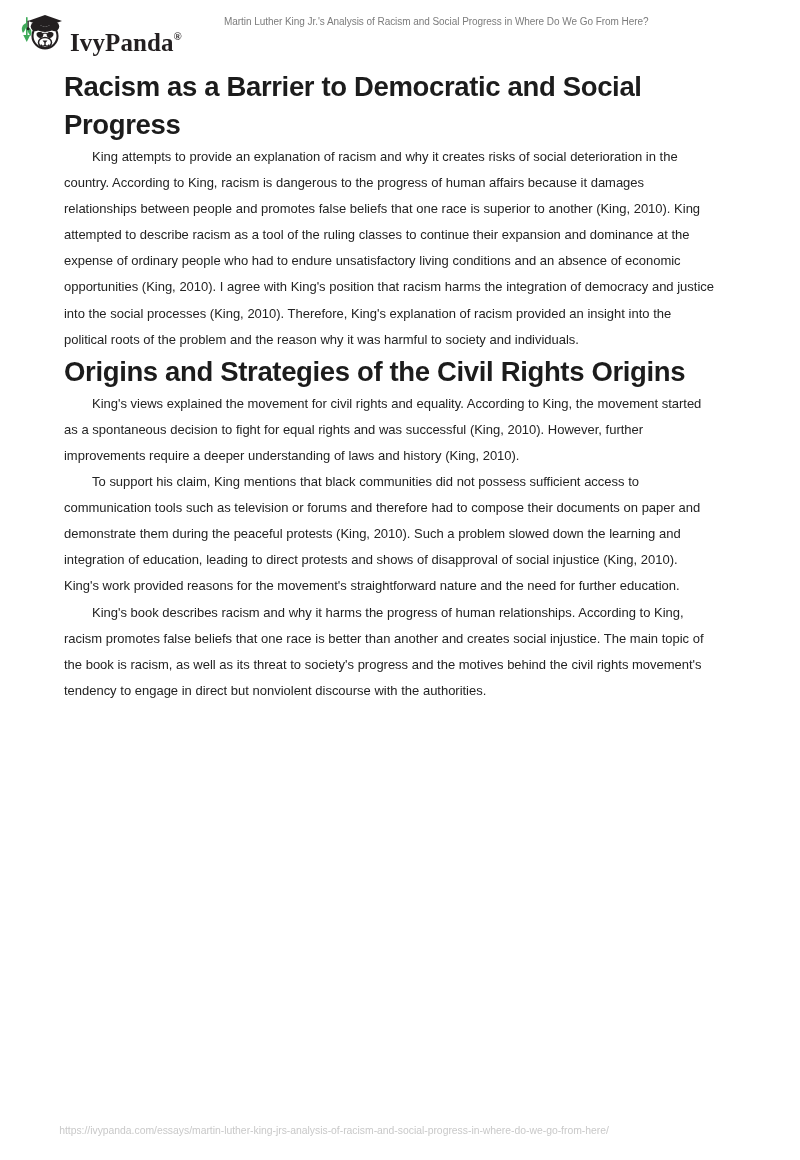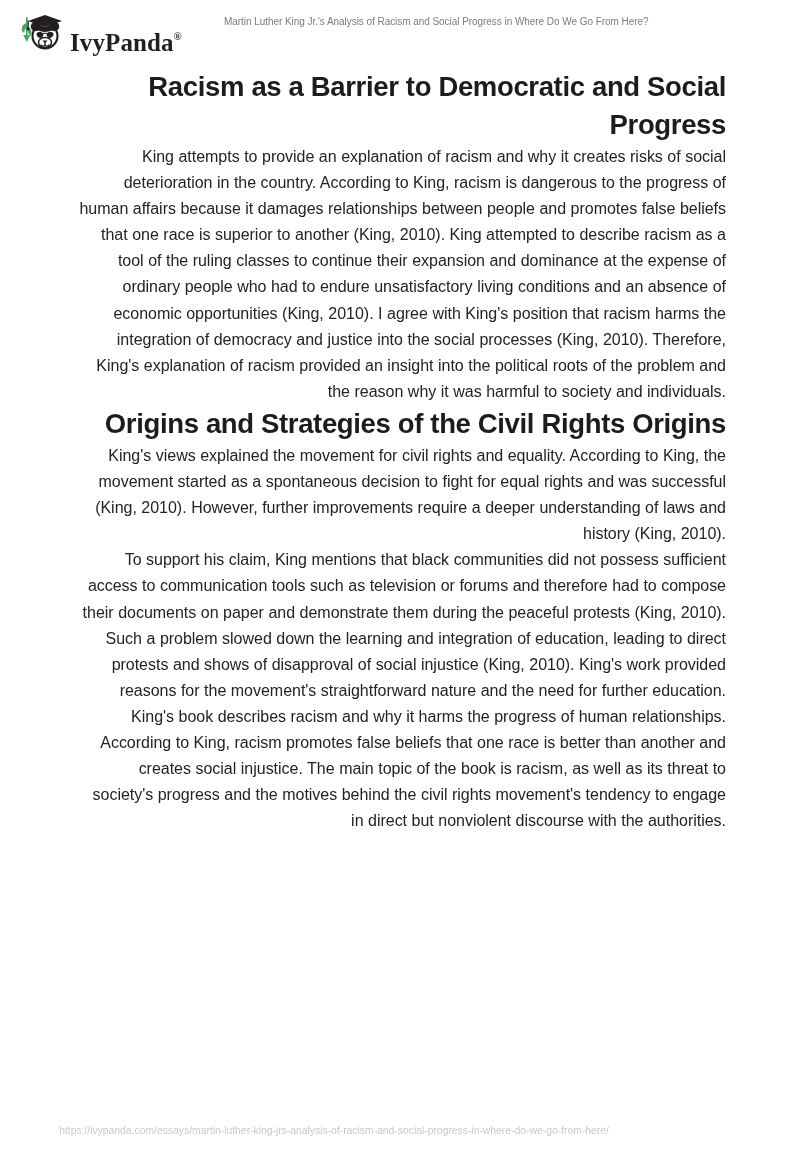--- a/index.html
+++ b/index.html
@@ -67,38 +67,37 @@
     font-size: 10px;
     color: #7c7c7c;
     line-height: 15px;
     white-space: nowrap;
     letter-spacing: -0.05px;
   }
 
   
   .doc {
     position: absolute;
-    left: 76px;
+    left: 64px;
     top: 68px;
     width: 650px;
-    text-align: right;
   }
   h1.section-heading {
     font-size: 27.5px;
     font-weight: bold;
     line-height: 38px;
     color: #1c1c1c;
     margin: 0;
     letter-spacing: -0.35px;
   }
   .h-gap-first { margin-top: 6px; }
   .h-gap { margin-top: 33px; }
 
   p.body-text {
-    font-size: 16px;
+    font-size: 13px;
     line-height: 26.1px;
     color: #232323;
     margin: 0;
     text-indent: 28px;
     letter-spacing: -0.02px;
     word-spacing: 0.1px;
   }
   .p-gap-after-heading { margin-top: 22px; }
   .p-gap { margin-top: 22px; }
 

